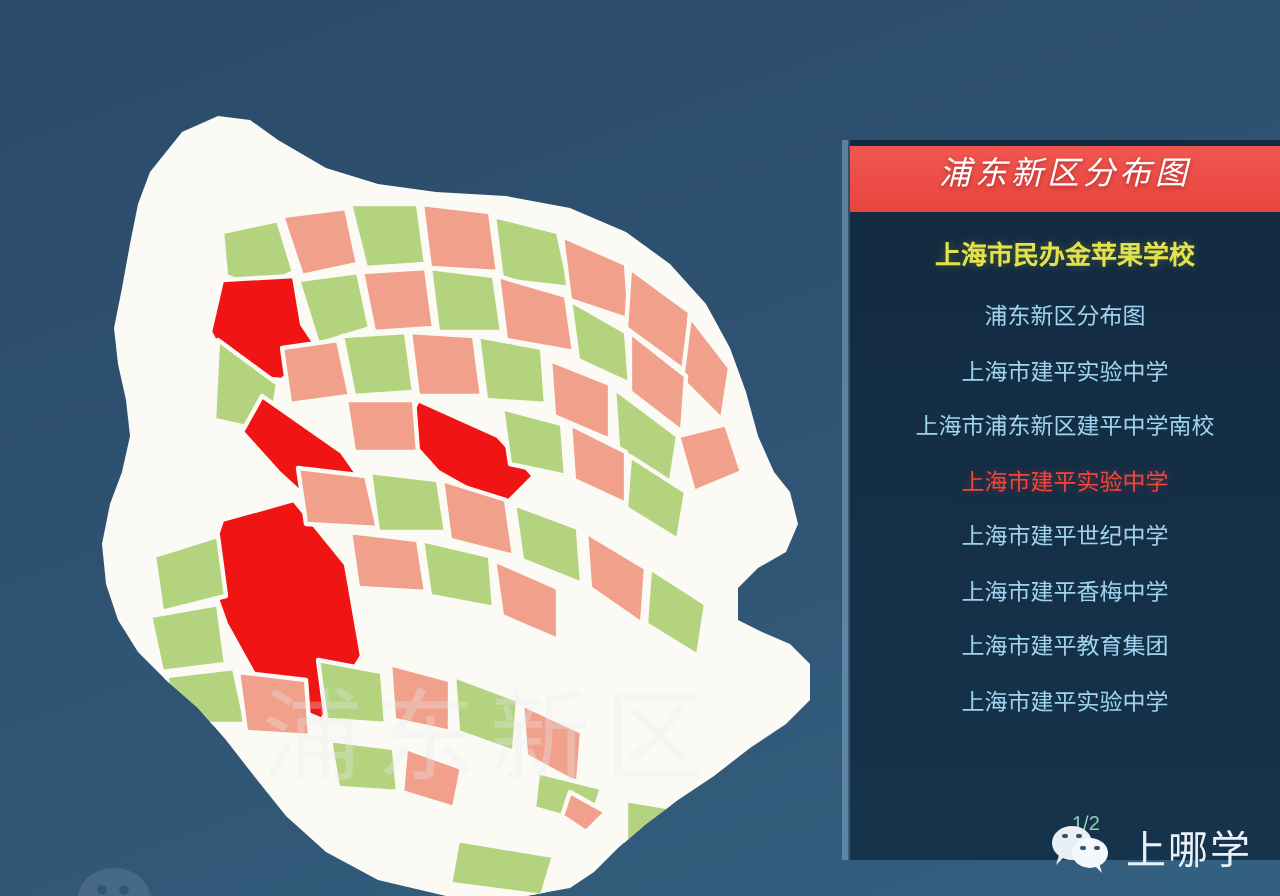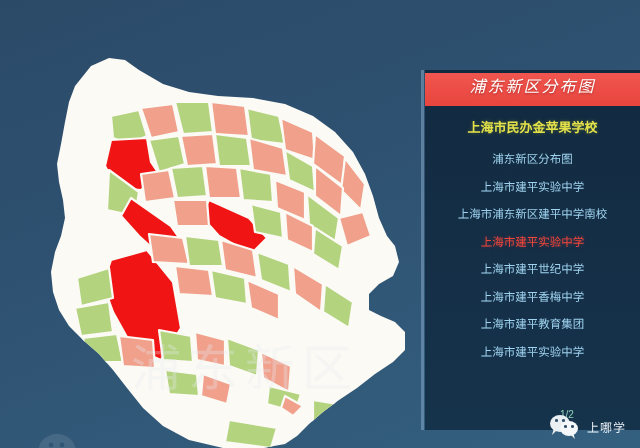--- a/index.html
+++ b/index.html
@@ -126,21 +126,21 @@
     background:#f4f8fa;clip-path:polygon(100% 100%,0 0,70% 0);
   }
   #wechat-icon .e{position:absolute;width:2.6px;height:2.6px;border-radius:50%;background:#34506b;}
   #wechat-icon .e1{left:5px;top:5px;}
   #wechat-icon .e2{left:12px;top:5px;}
   #wechat-icon .e3{left:14px;top:11px;}
   #wechat-icon .e4{left:21px;top:11px;}
   #wechat-badge{
     position:absolute;left:10px;top:-5px;font-size:10px;color:#9fe9c8;opacity:.85;
   }
-  #brand-name{color:#e8f0f7;font-size:12px;letter-spacing:1px;}
+  #brand-name{color:#e8f0f7;font-size:20px;letter-spacing:1px;}
 </style>
 </head>
 <body>
 
 <div id="stage">
 
   <div id="map-wrap">
     <svg id="map-svg" width="430" height="408" viewBox="0 0 430 408">
       <defs>
         <clipPath id="landclip">

